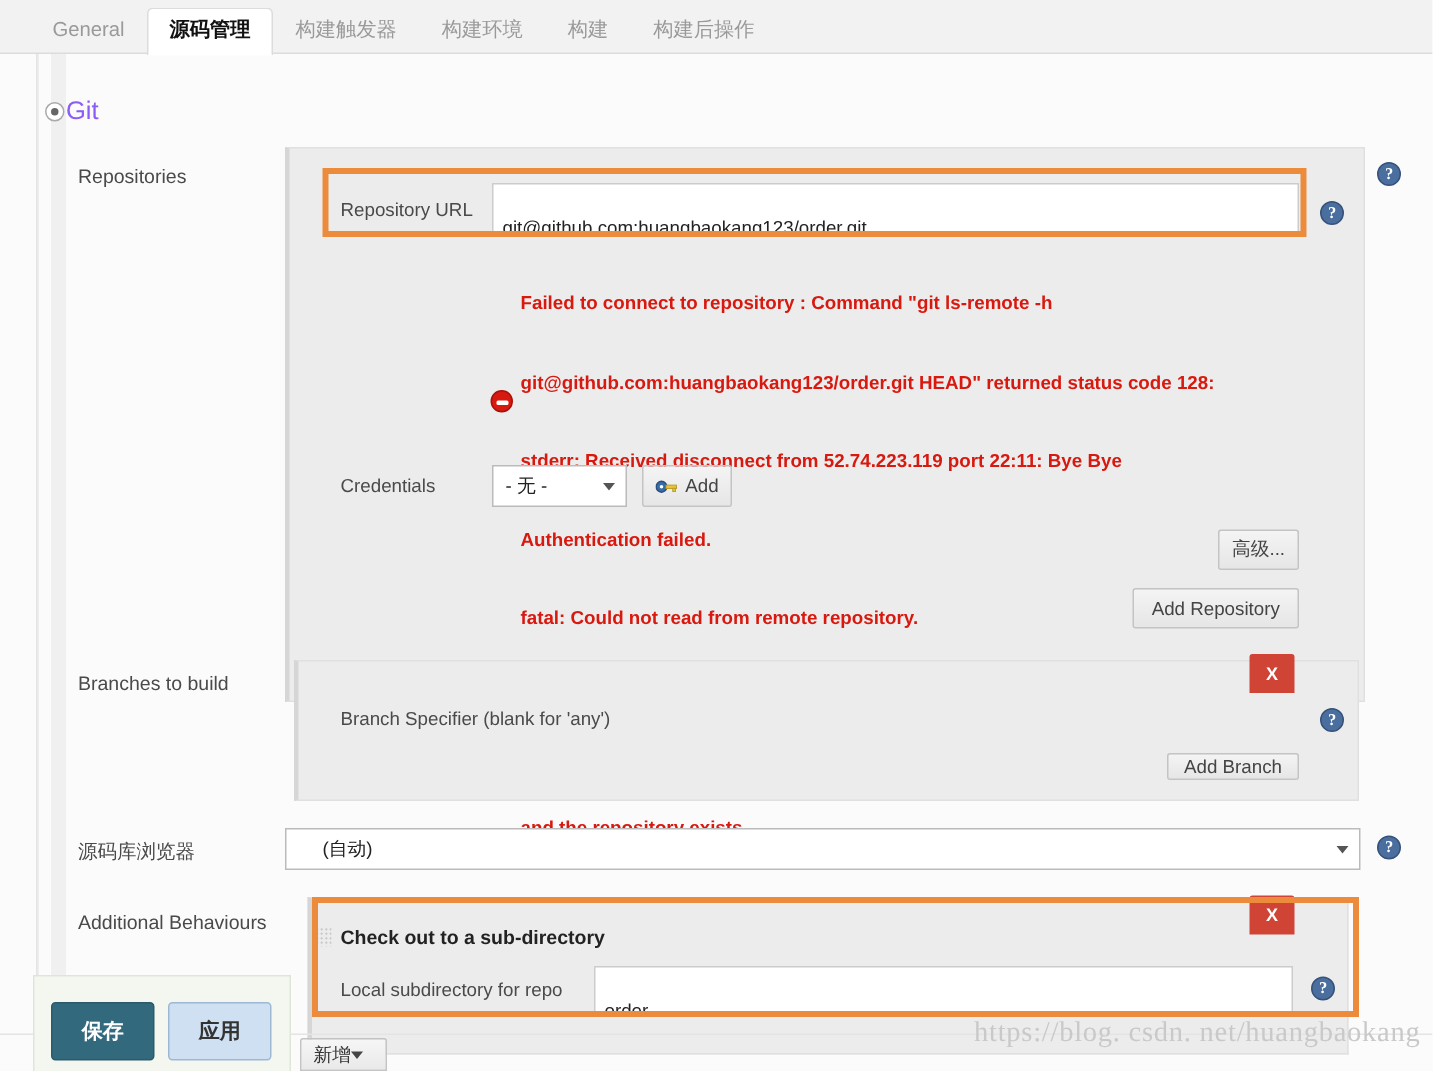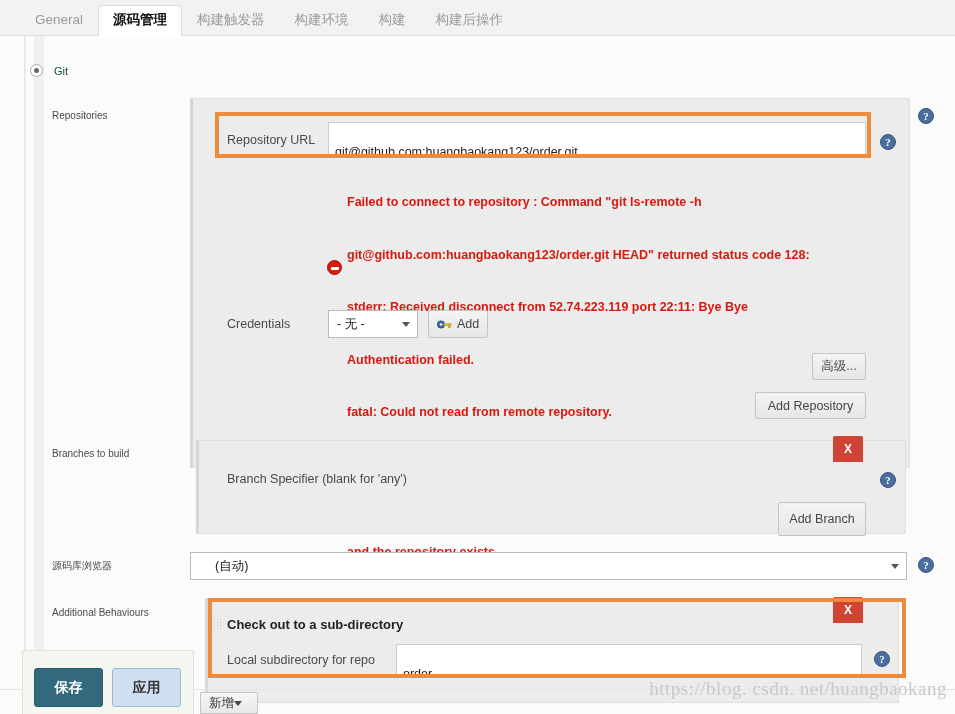--- a/index.html
+++ b/index.html
@@ -60,27 +60,27 @@
   .radio-row { position: absolute; display: flex; align-items: center; }
   .radio {
     width: 13px; height: 13px; border-radius: 50%;
     border: 1px solid #a9a9a9; background: #ffffff;
     display: inline-block; position: relative; flex: none;
   }
   .radio.checked::after {
     content: ""; position: absolute; left: 3px; top: 3px;
     width: 5px; height: 5px; border-radius: 50%; background: #666666;
   }
-  .radio-label { margin-left: 11px; font-size: 11px; color: #14532d; }
+  .radio-label { margin-left: 1px; font-size: 17px; color: #8b5cf6; }
   .radio-clip { position: absolute; left: 30px; top: -8px; height: 18px; overflow: hidden; }
 
   
   .row-label {
     position: absolute;
-    font-size: 10px; color: #4a4a4a;
+    font-size: 13px; color: #4a4a4a;
     white-space: nowrap;
   }
   .panel {
     position: absolute;
     background: #ececec;
     border: 1px solid #e0e0e0;
     border-left: 3px solid #d6d6d6;
   }
   .inner-label {
     position: absolute; font-size: 12.5px; color: #4a4a4a; white-space: nowrap;
@@ -336,21 +336,21 @@
 
     <div class="panel" style="left:196px; top:404px; width:710px; height:94px;"></div>
 
     <div class="xbtn" style="left:833px; top:400px; width:30px; height:26px;">X</div>
 
     <div class="inner-label" style="left:227px; top:436px;">Branch Specifier (blank for 'any')</div>
 
 
     <div class="help" style="left:880px; top:436px;">?</div>
 
-    <div class="btn" style="left:778px; top:466px; width:88px; height:34px;">Add Branch</div>
+    <div class="btn" style="left:778px; top:466px; width:88px; height:18px;">Add Branch</div>
 
     <div class="row-label" style="left:52px; top:523px;">源码库浏览器</div>
 
     <div class="selectbox" style="left:190px; top:516px; width:717px; height:28px;padding-left:24px;">
       <span>(自动)</span>
       <span class="caret"></span>
     </div>
 
     <div class="help" style="left:918px; top:521px;">?</div>
 

